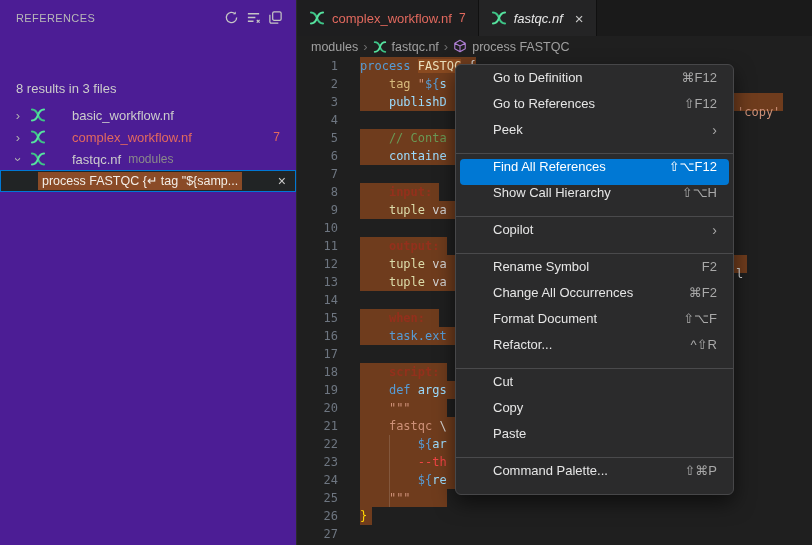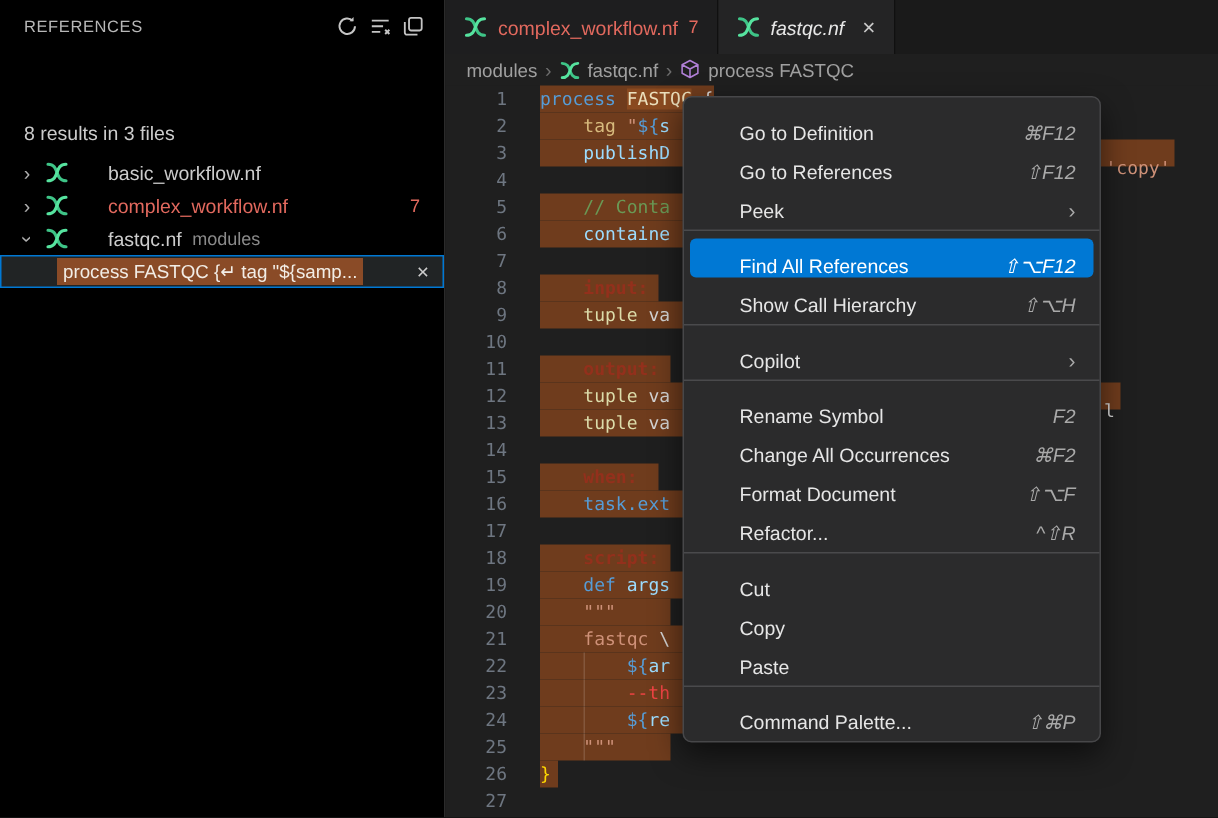--- a/index.html
+++ b/index.html
@@ -1,19 +1,19 @@
 <!DOCTYPE html>
 <html style="--accent: #0078d4; --match: #6f3c1d; --match-side: #8a4b27; --salmon: #e2695e;"><head>
 <meta charset="utf-8">
 <style>
   html,body{margin:0;padding:0;background:#111;}
   #window{position:relative;width:812px;height:545px;background:#1f1f1f;overflow:hidden;
           font-family:"Liberation Sans",sans-serif;color:#ccc;-webkit-font-smoothing:antialiased;}
   
-  #sidebar{position:absolute;left:0;top:0;width:296px;height:545px;background:#000000;border-right:1px solid #2b2b2b;}
+  #sidebar{position:absolute;left:0;top:0;width:296px;height:545px;background:#4c1d95;border-right:1px solid #2b2b2b;}
   #sb-head{display:flex;align-items:center;height:35px;padding:0 10px 0 16px;}
   #sb-title{font-size:11px;letter-spacing:.4px;color:#b8b8b8;flex:1;}
   .sb-tool{width:22px;height:22px;display:flex;align-items:center;justify-content:center;color:#c5c5c5;border-radius:4px;cursor:pointer;}
   .sb-tool svg{display:block}
   #sb-summary{font-size:13px;color:#cccccc;padding:6px 16px 8px 16px;margin-top:40px;}
   .tree-row{display:flex;align-items:center;height:22px;padding:0 12px 0 10px;font-size:13px;color:#cccccc;cursor:pointer;}
   .tree-chev{width:16px;color:#b0b0b0;font-size:13px;text-align:center;flex:0 0 16px;}
   .tree-chev .rot{display:inline-block;transform:rotate(90deg);}
   .tree-icon{width:16px;height:16px;margin:0 6px 0 4px;flex:0 0 16px;}
   .tree-label{white-space:nowrap;padding-left:20px;}
@@ -52,24 +52,24 @@
   .codetxt{position:relative;}
   .guide{position:absolute;top:0;height:18px;width:1px;background:rgba(255,255,255,.14);}
   .frag{position:absolute;top:10px;}
   .tok-pl{color:#d4d4d4}.tok-kw{color:#569cd6}.tok-var{color:#9cdcfe}.tok-str{color:#ce9178}
   .tok-cm{color:#6a9955}.tok-tan{color:#dcdcaa}.tok-tag{color:#d7ba7d}.tok-sec{color:#93301c;font-weight:bold}
   .tok-gold{color:#ffd700}.tok-sgr{color:#ef4444}
   .tok-def{color:#ece0bd;background:#8a4a20;}
   
   #menu{position:absolute;left:455px;top:64px;width:279px;background:#2b2b2c;border:1px solid #474749;
      border-radius:6px;box-shadow:0 8px 20px rgba(0,0,0,.55);padding:5px 0;box-sizing:border-box;z-index:20;}
-  .menu-item{display:flex;align-items:flex-end;height:26px;padding:0 12px 0 33px;font-size:13px;color:#e6e6e6;
+  .menu-item{display:flex;align-items:flex-start;height:26px;padding:0 12px 0 33px;font-size:13px;color:#e6e6e6;
      cursor:pointer;border-radius:4px;margin:0 4px;}
   .menu-item .mlabel{flex:1;white-space:nowrap;}
-  .menu-item .mshort{color:#a9a9a9;white-space:nowrap;font-style:italic;}
+  .menu-item .mshort{color:#a9a9a9;white-space:nowrap;}
   .menu-item .marrow{color:#a9a9a9;font-size:14px;}
   .menu-item.selected{background:var(--accent,#0078d4);color:#fff;}
   .menu-item.selected .mshort{color:#fff;}
   .menu-sep{height:1px;background:#4a4a4c;margin:5px 0;}
 </style>
 </head>
 <body>
 
 <div id="window">
 

